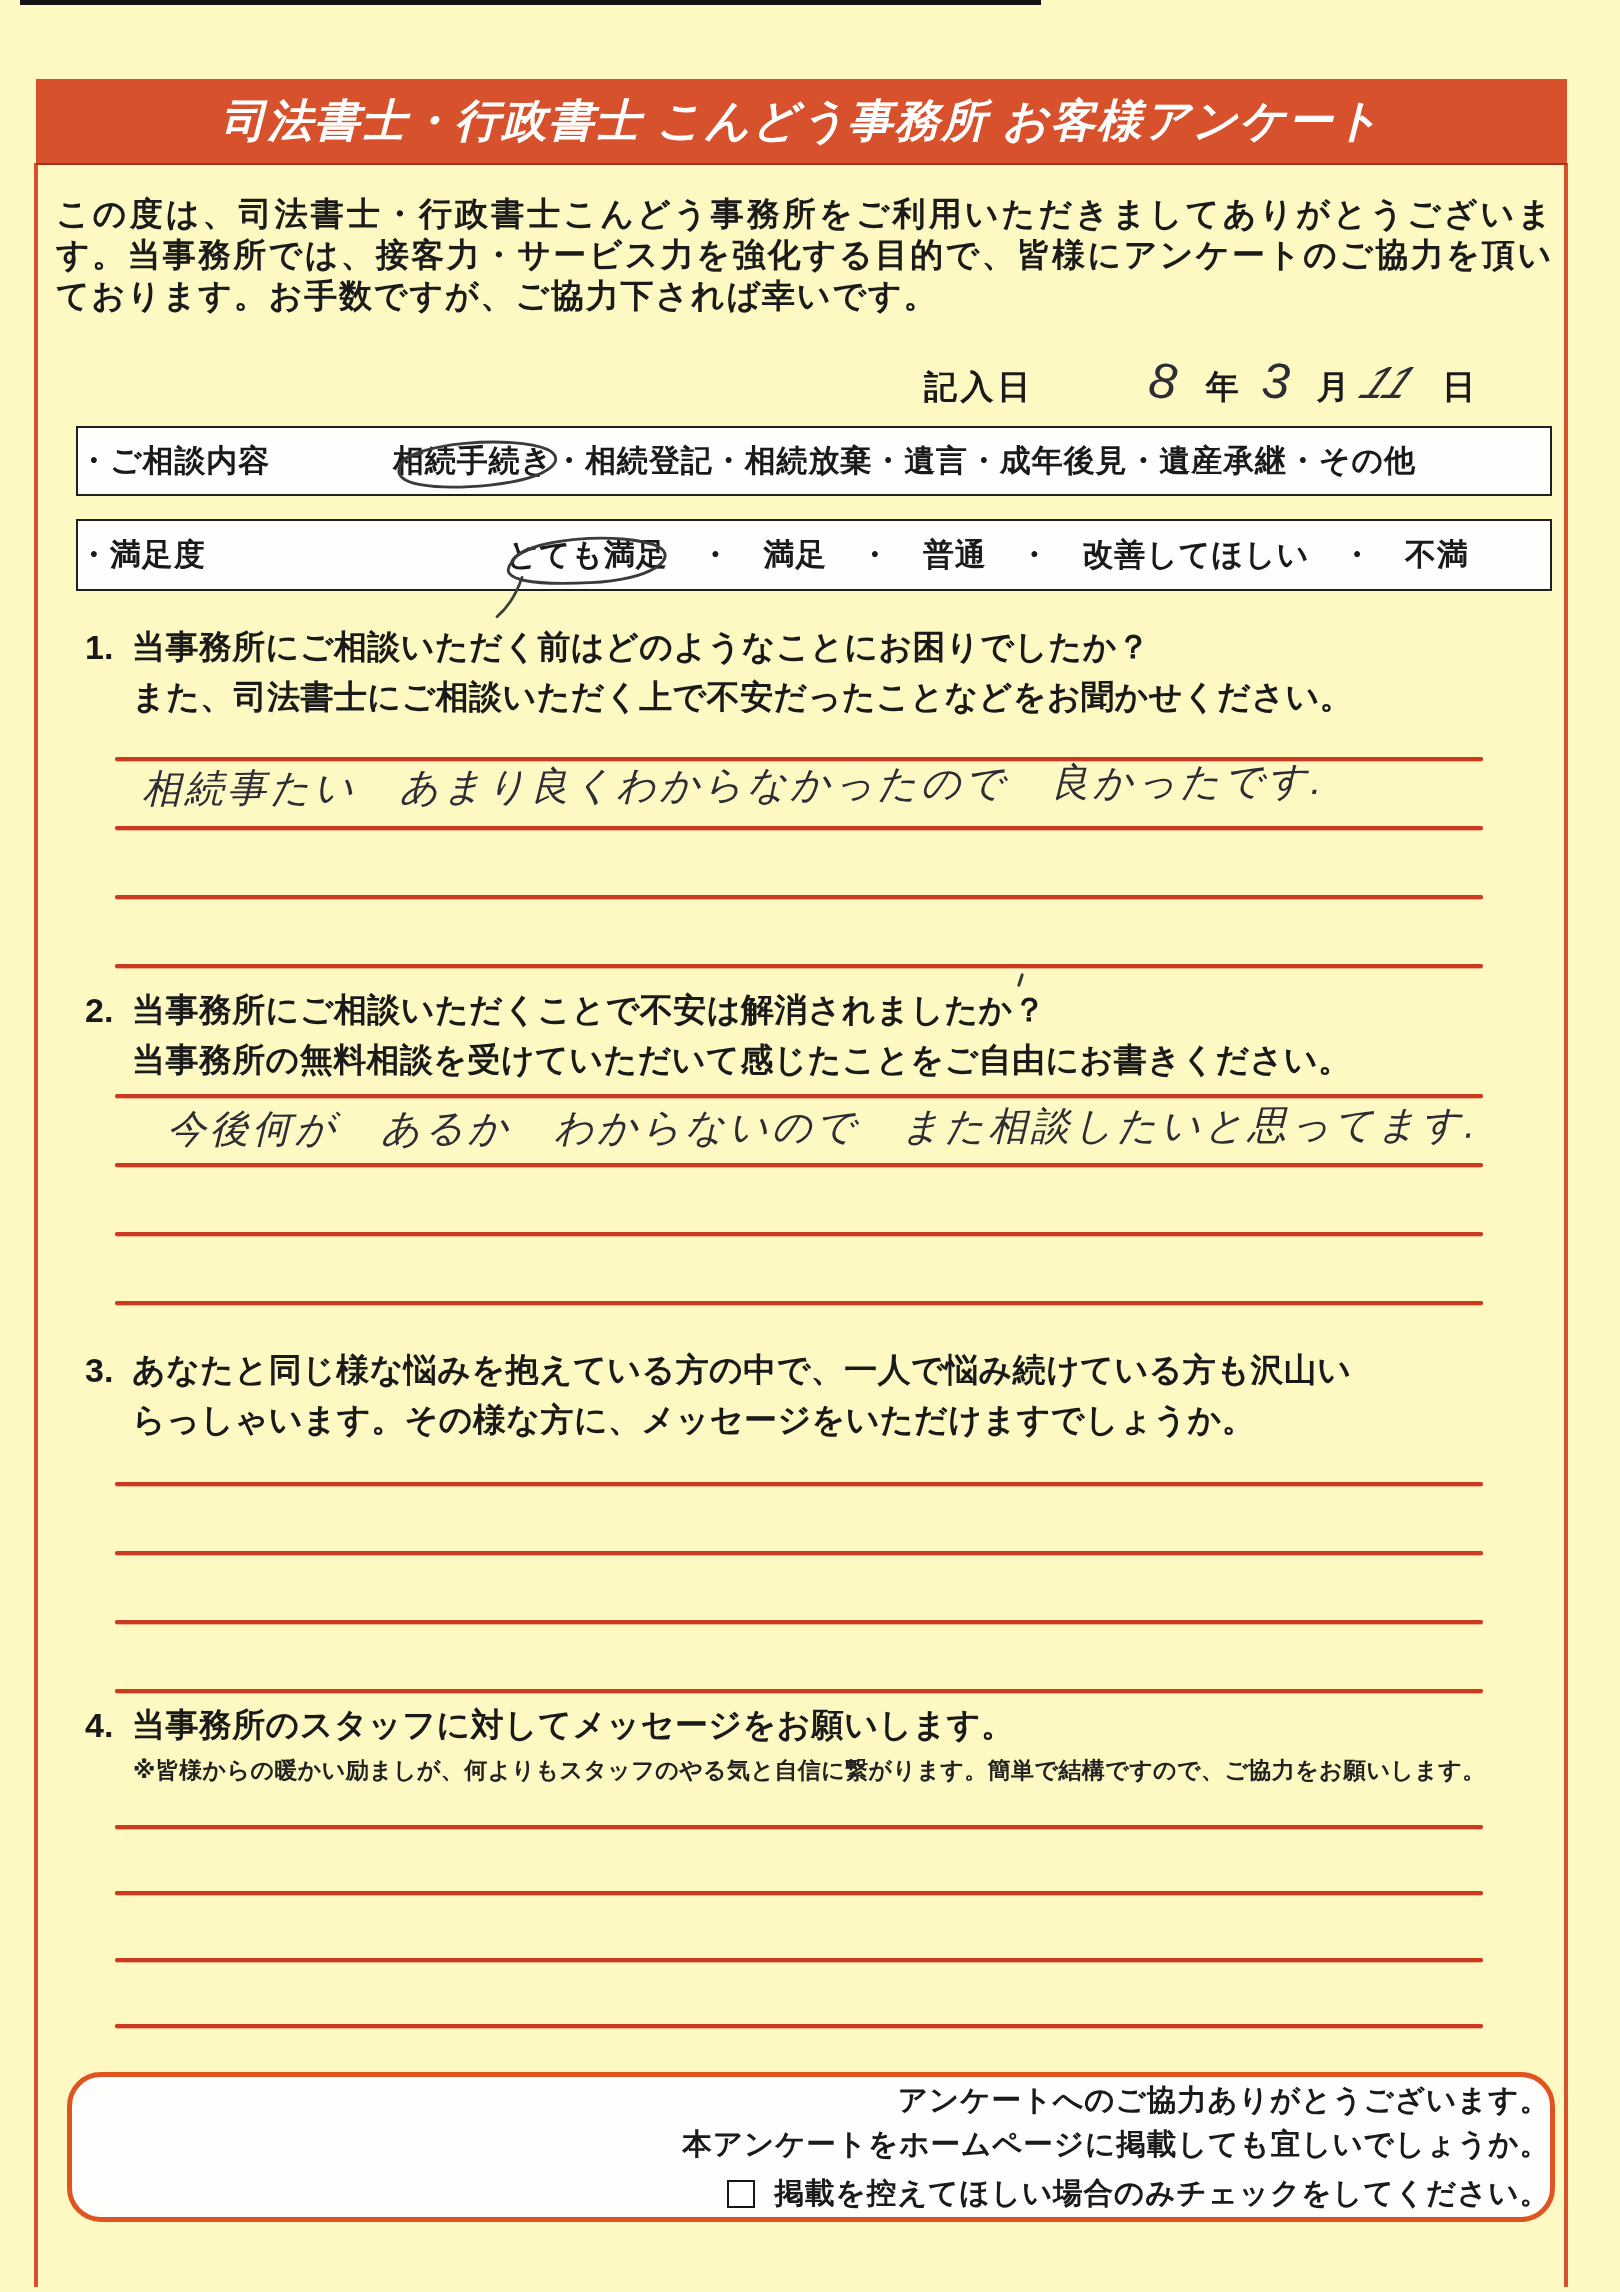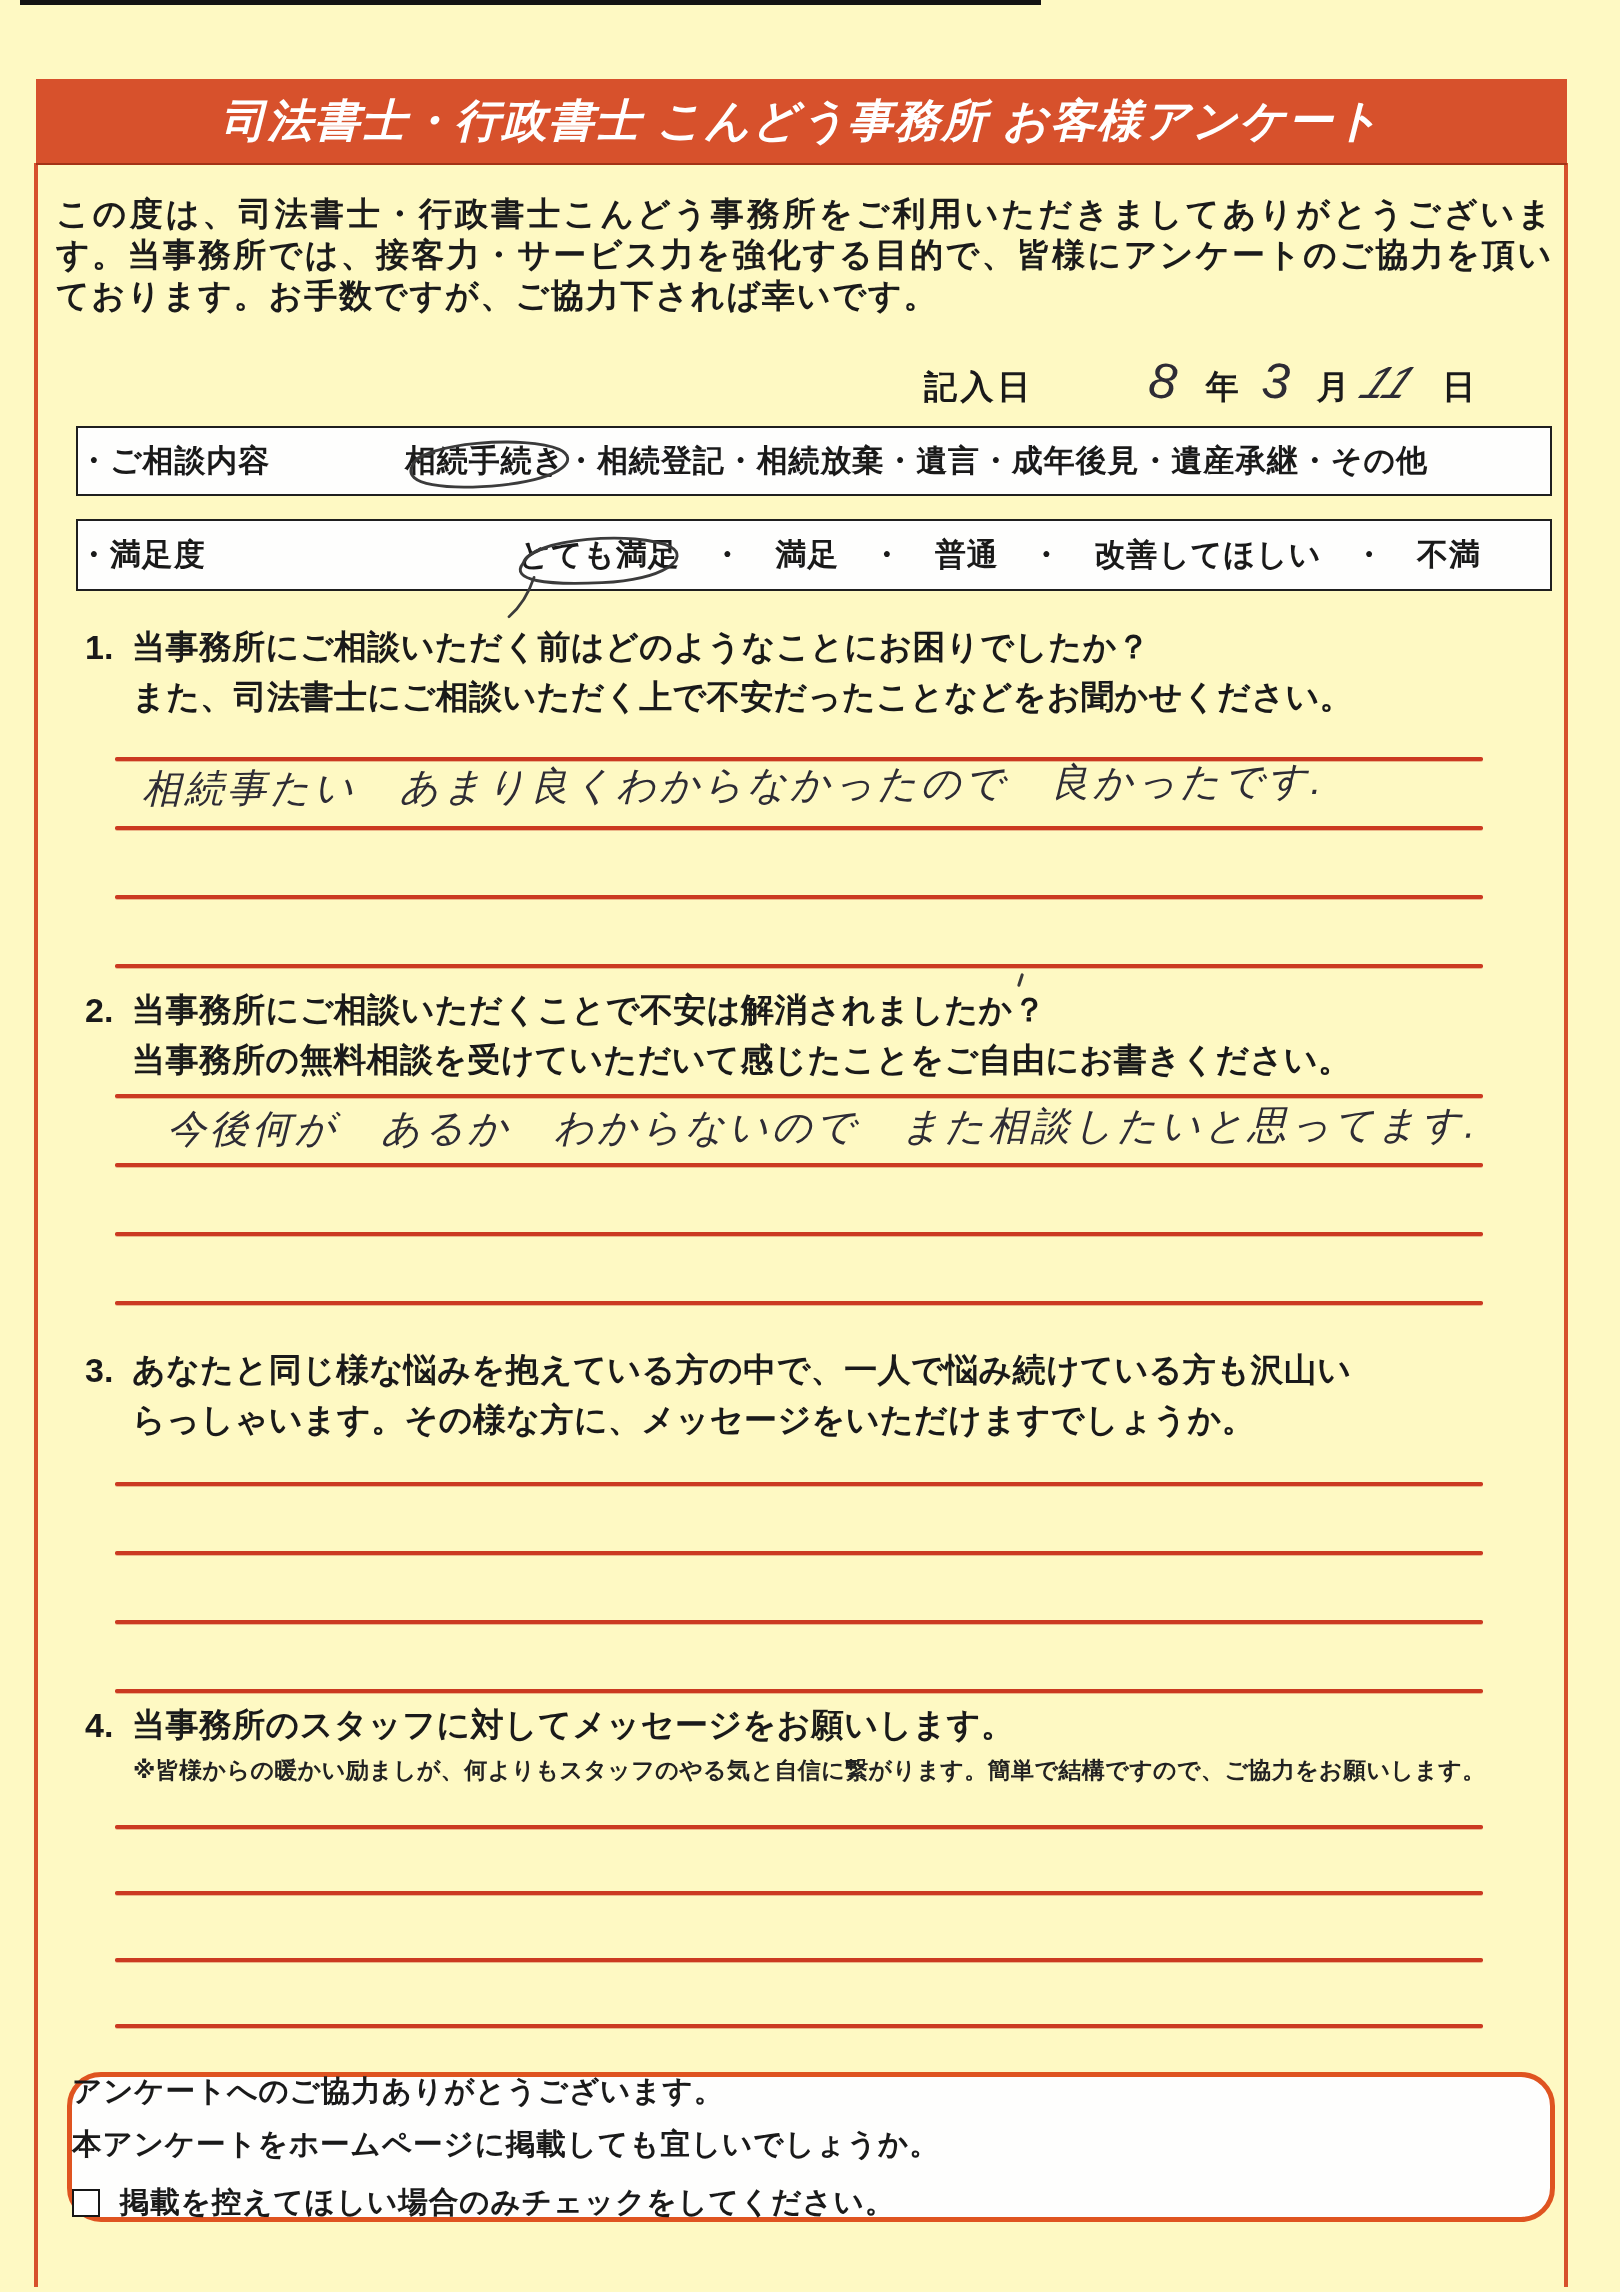--- a/index.html
+++ b/index.html
@@ -48,21 +48,21 @@
   .opt-box{
     left:76px;width:1476px;border:2.7px solid #1f1f1f;background:#fefefd;
     display:flex;align-items:center;box-sizing:border-box;
   }
   .opt-box.consult{top:426px;height:70px;}
   .opt-box.satis{top:519px;height:72px;}
   .opt-label{font-size:31px;font-weight:bold;padding-left:0;flex:0 0 auto;letter-spacing:0.9px;}
   .consult .opt-label{width:315px;}
   .satis .opt-label{width:428px;}
   .opts{font-size:31px;font-weight:bold;letter-spacing:0.9px;white-space:nowrap;}
-  .circled{position:relative;display:inline-block;margin-left:12px;}
+  .circled{position:relative;display:inline-block;}
   .circled svg{position:absolute;pointer-events:none;}
   .c1 svg{left:-14.3px;top:-14.3px;}
   .c2 svg{left:-18px;top:-16px;}
   
   .q-row{left:85px;display:flex;align-items:flex-start;}
   .q-no{font-size:34px;font-weight:bold;width:47px;flex:0 0 auto;line-height:50px;}
   .q-text{font-size:33px;font-weight:bold;line-height:50px;letter-spacing:0.4px;}
   .q-note{
     left:133px;font-size:23px;font-weight:600;letter-spacing:0.4px;color:#222;
   }
@@ -80,22 +80,22 @@
   .ans2{left:167px;top:1100px;transform:rotate(-0.2deg);}
   .stray-mark{
     left:1019px;top:973px;width:2.7px;height:14.3px;background:#3a3a3a;
     transform:rotate(18deg);border-radius:1.8px;
   }
   
   .footer-box{
     left:67px;top:2072px;width:1488px;height:150px;
     border:5.4px solid #df5420;border-radius:34px;background:#fefefd;
     box-sizing:border-box;
-    display:flex;flex-direction:column;align-items:flex-start;justify-content:center;
-    gap:12px;
+    display:flex;flex-direction:column;align-items:flex-end;justify-content:center;
+    gap:3px;
   }
   .footer-line{font-size:29.6px;font-weight:bold;letter-spacing:0.9px;}
   .footer-check-row{display:flex;align-items:center;margin-top:5.4px;}
   .checkbox{
     display:inline-block;width:24px;height:24px;border:2.7px solid #161616;
     margin-right:19.7px;background:#fff;
   }
 </style>
 </head>
 <body>

